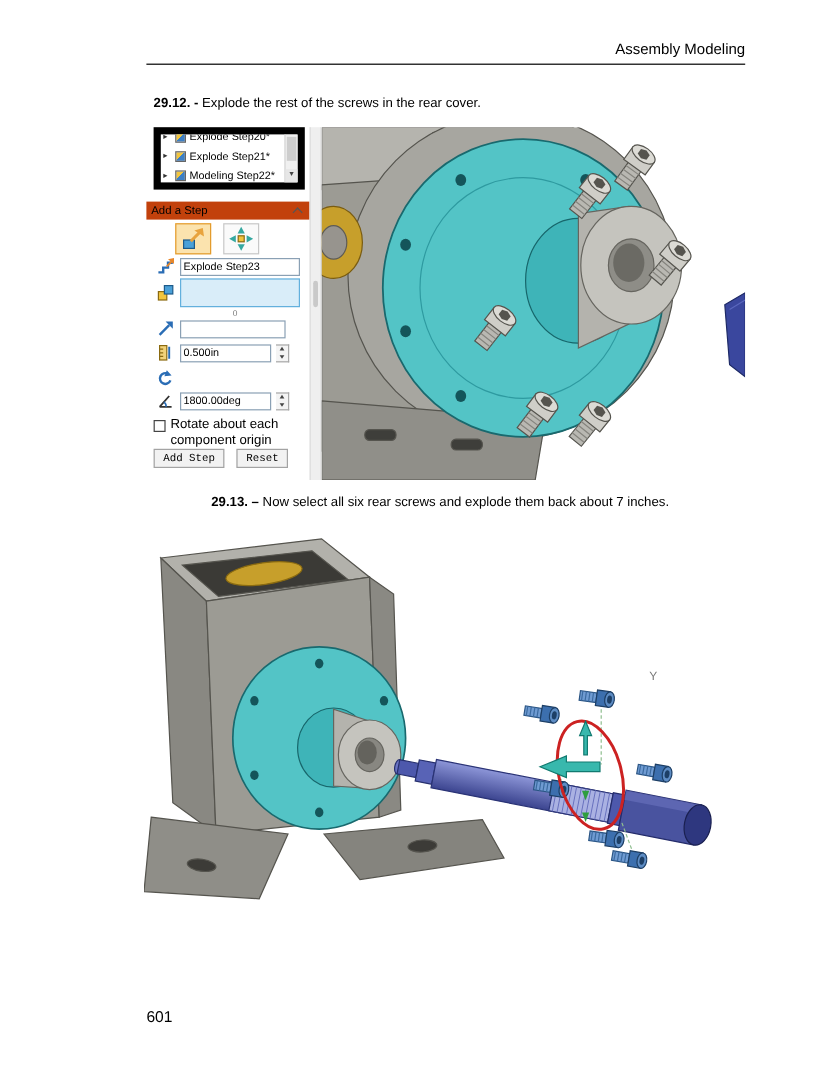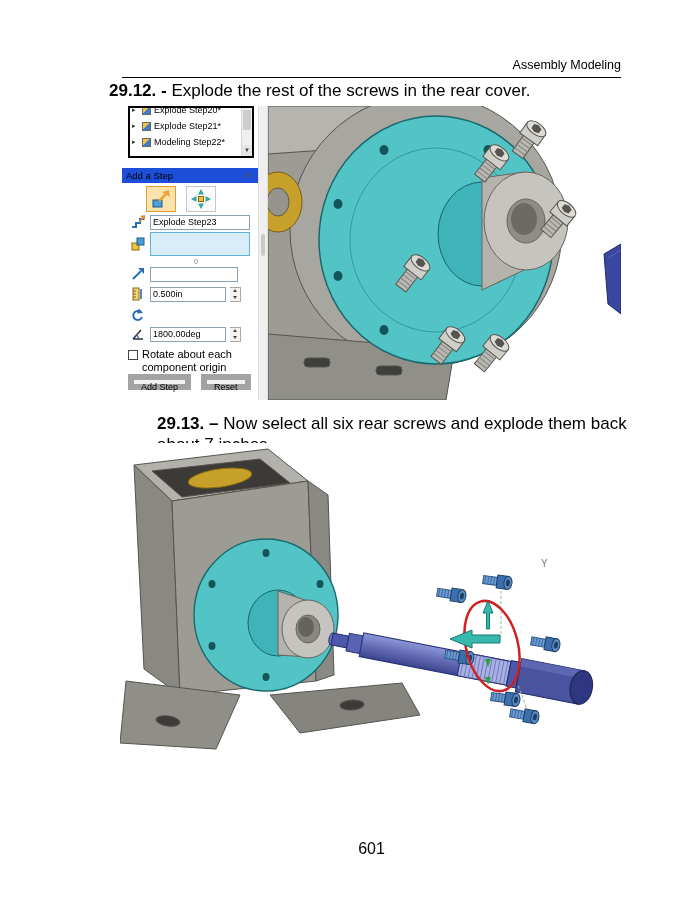--- a/index.html
+++ b/index.html
@@ -1,40 +1,40 @@
 <!DOCTYPE html>
 <html><head>
 <meta charset="utf-8">
 <style>
   *{margin:0;padding:0;box-sizing:border-box;}
   html,body{background:#fff;}
   body{width:696px;height:900px;font-family:"Liberation Sans",sans-serif;color:#000;}
   .page{position:relative;width:696px;height:900px;background:#fff;overflow:hidden;}
 
   .hdr{position:absolute;left:122px;top:34px;width:499px;text-align:right;font-size:12.5px;
-       padding-bottom:5px;border-bottom:1.3px solid #000;margin-top:24px;}
-
-  .step-p{position:absolute;left:109px;width:500px;font-size:17px;line-height:1.25;}
+       padding-bottom:5px;border-bottom:1.3px solid #000;}
+
+  .step-p{position:absolute;left:128px;width:500px;font-size:11px;line-height:1.25;}
   #step1{top:80px;} #step2{top:413px;margin-left:48px;}
   .step-p b{font-weight:bold;}
 
   .fig1{position:absolute;left:122px;top:106px;width:499px;height:294px;background:#fff;}
 
   
   .pm{position:absolute;left:0;top:0;width:136px;height:294px;font-size:9px;background:#fff;}
-  .pm-list{position:absolute;left:6px;top:0;width:126px;height:52px;border:2px solid #000000;overflow:hidden;background:#fff;}
+  .pm-list{position:absolute;left:6px;top:0;width:126px;height:52px;border:6px solid #000000;overflow:hidden;background:#fff;}
   .pm-list-inner{margin-top:-6px;padding-right:12px;}
   .pm-row{display:flex;align-items:center;height:16px;gap:3px;padding-left:2px;font-size:9px;white-space:nowrap;}
   .tri{font-size:7px;color:#333;width:7px;flex:none;}
   .li-icon{width:9px;height:9px;flex:none;background:linear-gradient(135deg,#f2c53d 0 45%,#3d7fc4 45% 100%);border:1px solid #666;}
   .pm-scroll{position:absolute;right:0;top:0;width:11px;height:100%;background:#f0f0f0;border-left:1px solid #d5d5d5;}
   .pm-thumb{position:absolute;left:1px;top:2px;width:8px;height:20px;background:#cdcdcd;}
   .pm-sarrow{position:absolute;left:0;bottom:0;width:10px;height:11px;background:#e6e6e6;font-size:6px;text-align:center;line-height:11px;color:#444;}
 
-  .pm-sec{position:absolute;left:0;top:62px;width:136px;height:15px;background:#1d4ed8;
+  .pm-sec{position:absolute;left:0;top:62px;width:136px;height:15px;background:#c2410c;
           font-size:9.5px;line-height:15px;padding-left:4px;}
   .chev-up{position:absolute;right:7px;top:6px;width:6px;height:6px;border-top:1.6px solid #555;border-right:1.6px solid #555;transform:rotate(-45deg);}
 
   .pm-bigbtns{position:absolute;left:24px;top:80px;display:flex;gap:10px;}
   .bigbtn{width:30px;height:26px;border:1px solid #c7c7c7;background:#fafafa;display:flex;align-items:center;justify-content:center;}
   .bigbtn.sel{background:#fbe3ae;border-color:#e39b2d;}
 
   .pm-frow{position:absolute;left:8px;display:flex;align-items:center;gap:4px;}
   .pm-icon{width:16px;height:16px;flex:none;display:flex;align-items:center;justify-content:center;}
   .pm-field{height:15px;border:1px solid #8aa0b4;background:#fff;font-size:9px;padding:0 2px;
@@ -48,32 +48,32 @@
   .spin{width:11px;height:15px;border:1px solid #a8a8a8;border-left:none;display:flex;flex-direction:column;background:#f4f4f4;}
   .spin span{flex:1;display:flex;align-items:center;justify-content:center;}
   .tu{width:0;height:0;border-left:2.5px solid transparent;border-right:2.5px solid transparent;border-bottom:3px solid #444;}
   .td{width:0;height:0;border-left:2.5px solid transparent;border-right:2.5px solid transparent;border-top:3px solid #444;}
 
   .pm-check{position:absolute;left:6px;top:242px;display:flex;gap:4px;width:128px;}
   .cb{width:10px;height:10px;border:1px solid #444;background:#fff;margin-top:2px;flex:none;}
   .cb-label{font-size:11px;line-height:1.2;width:100px;}
 
   .pm-actions{position:absolute;left:6px;top:268px;display:flex;gap:10px;}
-  .pm-btn{height:16px;padding:0 7px;border:6px solid #a3a3a3;background:#f2f2f2;font-size:9px;
-          line-height:14px;font-family:Liberation Sans, sans-serif;}
+  .pm-btn{height:16px;padding:0 7px;border:1px solid #a3a3a3;background:#f2f2f2;font-size:9px;
+          line-height:14px;font-family:Liberation Mono, monospace;}
 
   .pm-divider{position:absolute;left:136px;top:0;width:10px;height:294px;background:#efefef;
               border-left:1px solid #ddd;border-right:1px solid #ddd;}
   .pm-grip{position:absolute;left:2px;top:128px;width:4px;height:22px;background:#c9c9c9;border-radius:2px;}
 
   .cad1{position:absolute;left:146px;top:0;width:353px;height:294px;overflow:hidden;background:#fff;}
 
   .fig2{position:absolute;left:120px;top:443px;width:501px;height:332px;background:#fff;}
 
-  .pgnum{position:absolute;left:122px;top:840px;width:499px;text-align:center;font-size:16px;}
+  .pgnum{position:absolute;left:122px;top:840px;width:499px;font-size:13px;}
 </style>
 </head>
 <body>
 
 <div class="page">
 
   <div class="hdr">
     <span>Assembly Modeling</span>
   </div>
 

